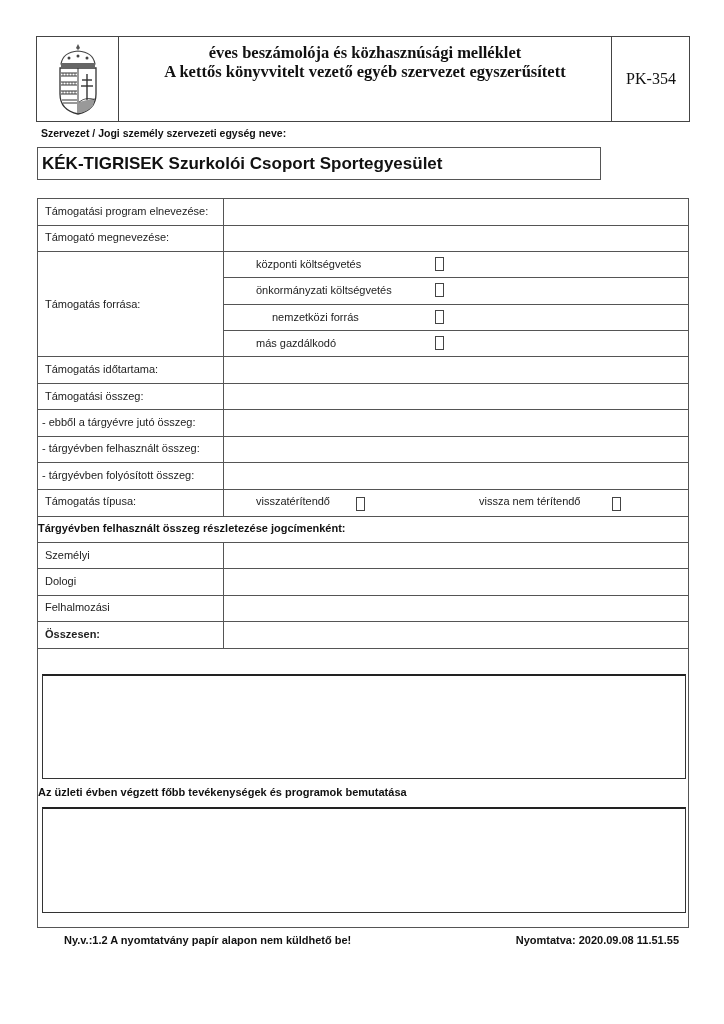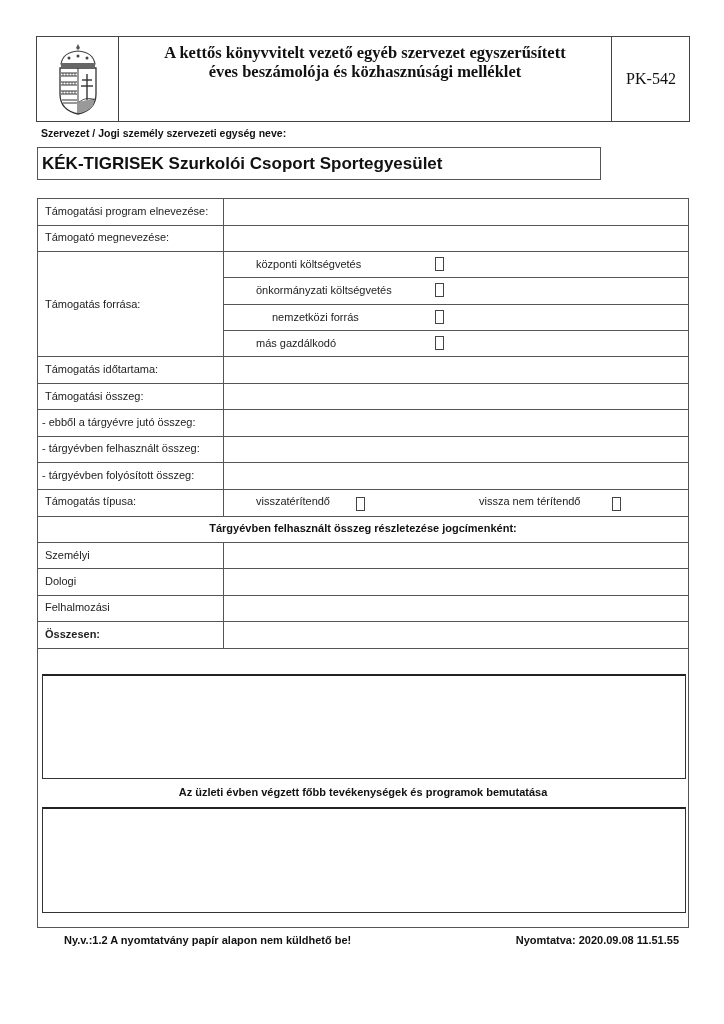--- a/index.html
+++ b/index.html
@@ -15,21 +15,21 @@
   #year { position:absolute; left:82px; width:492px; top:59px; text-align:center; font-family:"Liberation Serif", serif; font-weight:bold; font-size:17px; }
   #code { position:absolute; left:575px; width:78px; top:33px; text-align:center; font-family:"Liberation Serif", serif; font-size:16px; }
   #orglabel { left:41px; top:127px; font-size:10.5px; font-weight:bold; }
   #orgbox { left:37px; top:147px; width:564px; height:33px; border:1px solid #555; box-sizing:border-box; }
   #orgname { position:absolute; left:4px; top:6px; font-size:17px; font-weight:bold; }
   
   #main { left:37px; top:198px; width:652px; height:730px; border:1px solid #555; box-sizing:border-box; }
   .lbl { position:absolute; font-size:11px; color:#222; }
   .bold { font-weight:bold; }
   .cb { position:absolute; width:9px; height:14px; border:1px solid #444; box-sizing:border-box; background:#fff; }
-  .center { position:absolute; left:0; width:650px; text-align:center; font-size:11px; font-weight:bold; }
+  .center { position:absolute; left:0; width:650px; font-size:11px; font-weight:bold; }
   .tbox { position:absolute; border:1px solid #333; border-top:2px solid #222; box-sizing:border-box; }
   .footer { position:absolute; top:934px; font-size:11px; font-weight:bold; }
 </style>
 </head>
 <body>
 
 <div id="hdr" class="abs">
   <div class="div1"></div>
   <div class="div2"></div>
   <svg id="crest" viewBox="0 0 58 74">
@@ -73,24 +73,24 @@
 
     <g stroke="#333" stroke-width="1.4">
       <line x1="38" y1="32" x2="38" y2="58"></line>
       <line x1="33" y1="38" x2="43" y2="38"></line>
       <line x1="32" y1="44" x2="44" y2="44"></line>
     </g>
     <path d="M30 60 L46 56 L44 64 Q38 70 30 71 Z" fill="#999"></path>
     <path d="M30 60 Q38 54 46 58" fill="none" stroke="#333" stroke-width="0.8"></path>
   </svg>
   <div id="title">
+    <div>éves beszámolója és közhasznúsági melléklet</div>
     <div>A kettős könyvvitelt vezető egyéb szervezet egyszerűsített</div>
-    <div>éves beszámolója és közhasznúsági melléklet</div>
   </div>
-  <div id="code">PK-542</div>
+  <div id="code">PK-354</div>
 </div>
 
 <div id="orglabel" class="abs">Szervezet  / Jogi személy szervezeti egység neve:</div>
 <div id="orgbox" class="abs">
   <div id="orgname">KÉK-TIGRISEK Szurkolói Csoport Sportegyesület</div>
 </div>
 
 <div id="main" class="abs">
 
   <div class="line" style="left:185px; top:0; width:1px; height:318px;"></div>

